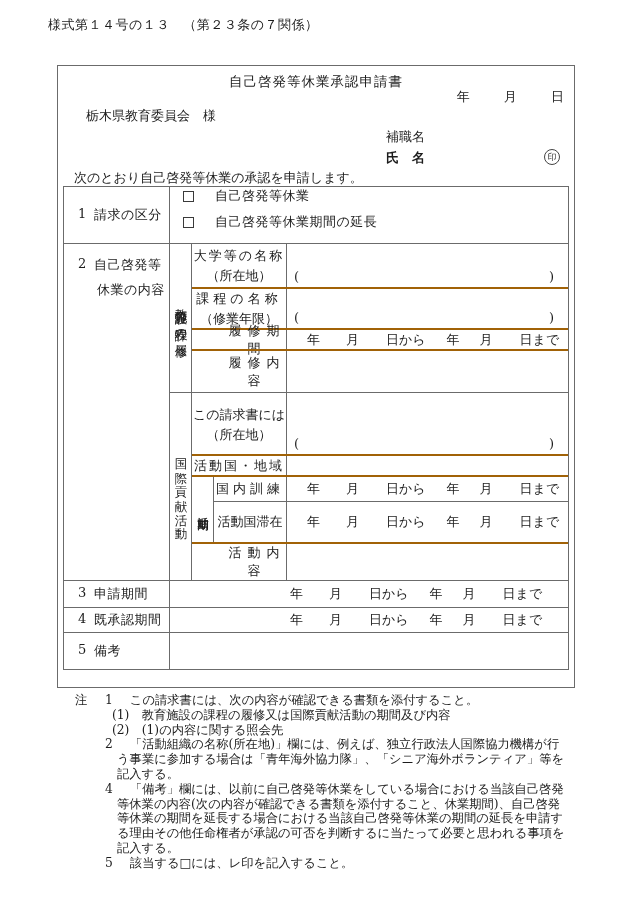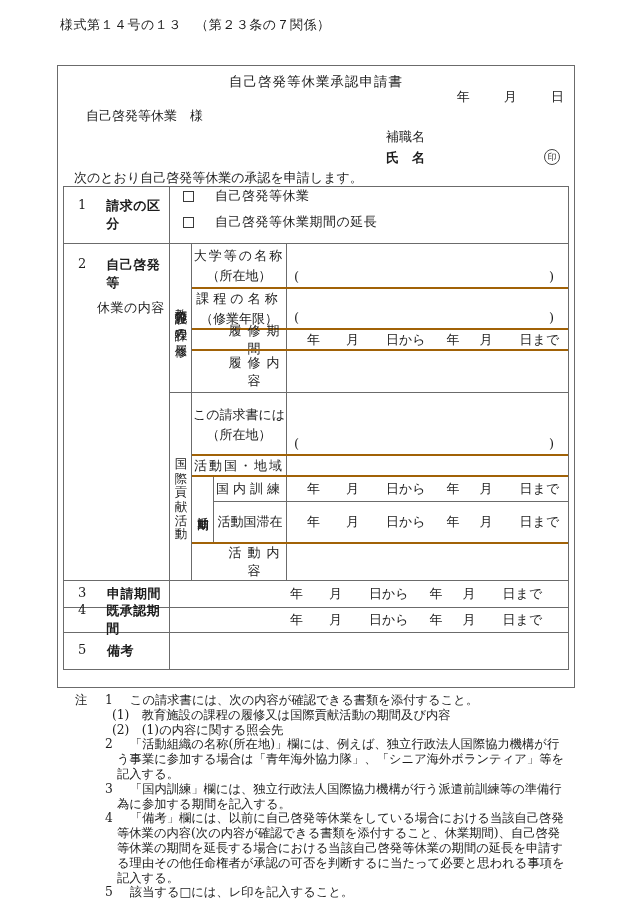--- a/index.html
+++ b/index.html
@@ -3,21 +3,21 @@
 <meta charset="utf-8">
 <style>
   * { box-sizing: border-box; margin: 0; padding: 0; }
   html,body { width:630px; height:915px; background:#ffffff; }
   body {
     position: relative;
     font-family: "DejaVu Serif", "Liberation Serif", serif;
     color:#1c1c1c;
     font-size:13px;
   }
-  .page-label { position:absolute; left:60px; top:16px; font-size:13px; letter-spacing:0.5px; }
+  .page-label { position:absolute; left:48px; top:16px; font-size:13px; letter-spacing:0.5px; }
 
   .form-box {
     position:absolute; left:57px; top:65px; width:518px; height:623px;
     border:1px solid #6b6b6b;
   }
   .fb-title { text-align:center; padding-top:7px; font-size:13.5px; letter-spacing:1px; }
   .date-line { position:absolute; top:22px; right:10px; }
   .date-line span { margin-left:30px; }
   .date-line span:first-child { margin-left:0; }
   .addressee { position:absolute; left:28px; top:41px; }
@@ -30,21 +30,21 @@
   }
   .intro { position:absolute; left:16px; top:103px; }
 
   
   .tbl { position:absolute; left:5px; top:120px; width:506px; border:1px solid #6b6b6b; }
   .trow { display:flex; }
   .trow + .trow { border-top:1px solid #6b6b6b; }
   .cellA { width:106px; border-right:1px solid #6b6b6b; display:flex; flex-direction:column; justify-content:center; }
   .aline { display:flex; }
   .num { margin-left:14px; width:10px; }
-  .albl { margin-left:19px; letter-spacing:0.5px;font-weight:bold; }
+  .albl { margin-left:6px; letter-spacing:0.5px; }
   .r2lab { justify-content:flex-start; padding-top:12px; }
   .r2line2 { margin-left:33px; margin-top:7px; letter-spacing:0.5px; }
 
   .r2body { flex:1; display:flex; flex-direction:column; }
   .blk { display:flex; }
   .blk + .blk { border-top:1px solid #6b6b6b; }
   .vcell {
     width:22px; border-right:1px solid #6b6b6b;
     writing-mode:vertical-rl; text-orientation:upright;
     display:flex; align-items:center; justify-content:center;
@@ -110,21 +110,21 @@
 
 <div class="form-box">
   <div class="fb-title">自己啓発等休業承認申請書</div>
 
   <div class="date-line">
     <span>年</span>
     <span>月</span>
     <span>日</span>
   </div>
 
-  <div class="addressee">自己啓発等休業　様</div>
+  <div class="addressee">栃木県教育委員会　様</div>
   <div class="pos-label">補職名</div>
   <div class="name-label">氏　名</div>
   <div class="seal">印</div>
   <div class="intro">次のとおり自己啓発等休業の承認を申請します。</div>
 
   <div class="tbl">
 
     <div class="trow" style="height:56px">
       <div class="cellA">
         <div class="aline">
@@ -330,23 +330,20 @@
   <div class="note-item">
     <span class="note-no">1</span><span>この請求書には、次の内容が確認できる書類を添付すること。</span>
   </div>
   <div class="note-sub">(1)　教育施設の課程の履修又は国際貢献活動の期間及び内容</div>
   <div class="note-sub">(2)　(1)の内容に関する照会先</div>
 
   <div class="note-item">
     <span class="note-no">2</span><span>「活動組織の名称(所在地)」欄には、例えば、独立行政法人国際協力機構が行う事業に参加する場合は「青年海外協力隊」、「シニア海外ボランティア」等を記入する。</span>
   </div>
 
-  <div class="note-item">
-    <span class="note-no">3</span><span>「国内訓練」欄には、独立行政法人国際協力機構が行う派遣前訓練等の準備行為に参加する期間を記入する。</span>
-  </div>
 
   <div class="note-item">
     <span class="note-no">4</span><span>「備考」欄には、以前に自己啓発等休業をしている場合における当該自己啓発等休業の内容(次の内容が確認できる書類を添付すること、休業期間)、自己啓発等休業の期間を延長する場合における当該自己啓発等休業の期間の延長を申請する理由その他任命権者が承認の可否を判断するに当たって必要と思われる事項を記入する。</span>
   </div>
 
   <div class="note-item">
     <span class="note-no">5</span><span>該当する□には、レ印を記入すること。</span>
   </div>
 </div>
 

